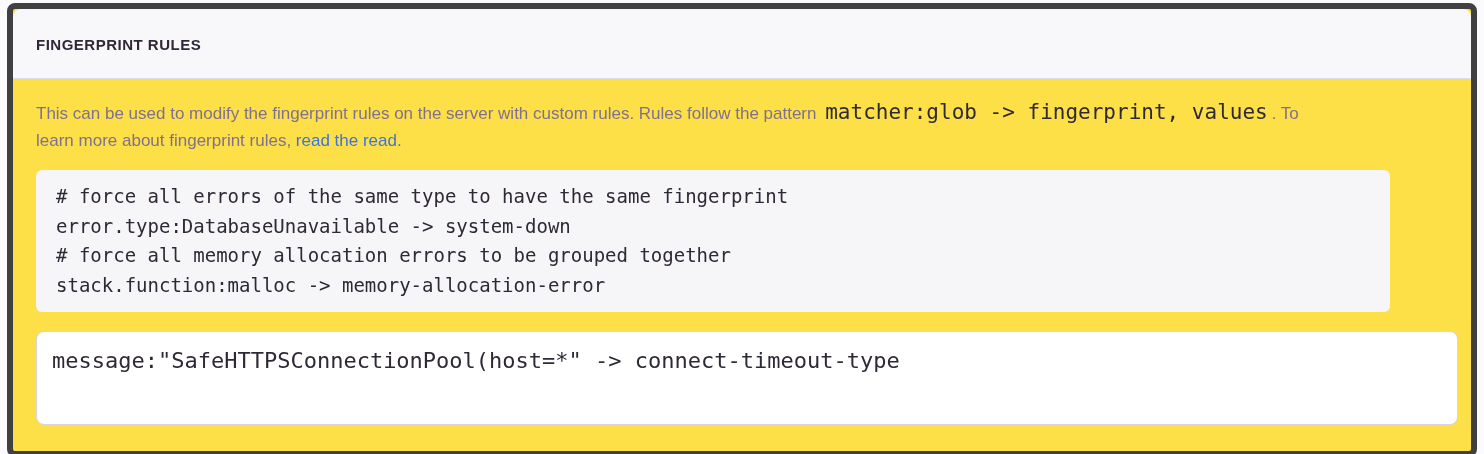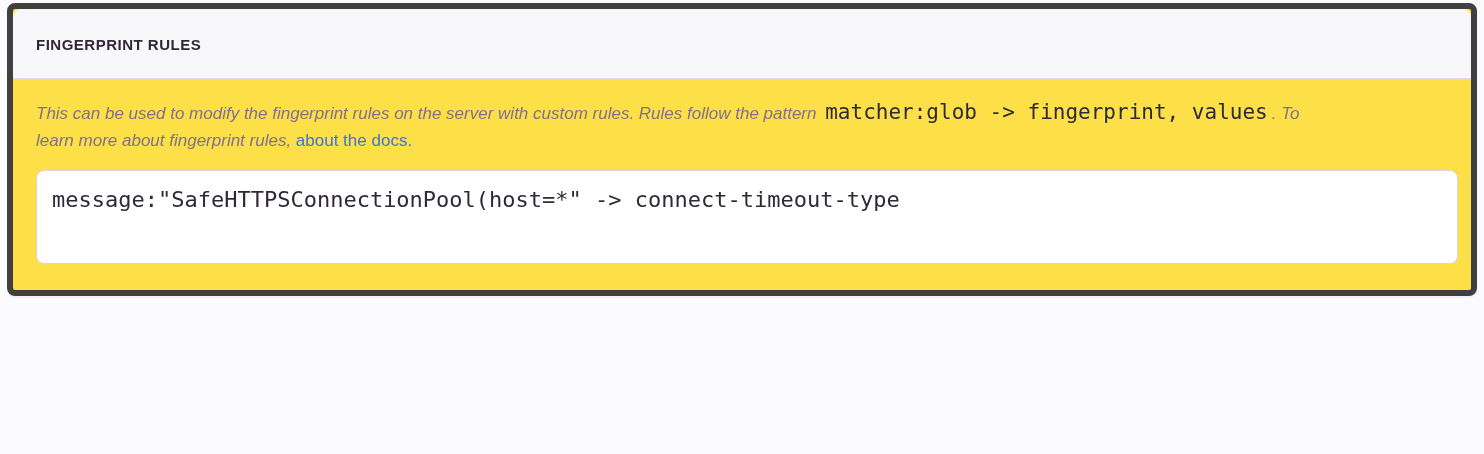--- a/index.html
+++ b/index.html
@@ -35,21 +35,21 @@
   .panel-body {
     padding: 20px 23px 26px 23px;
   }
   .field-description {
     margin: 0 0 16px 0;
     color: #80708f;
     font-size: 17px;
     line-height: 27px;
     max-width: 1422px;
   }
-  .desc-text { white-space: pre-wrap; font-style: italic; }
+  .desc-text { white-space: pre-wrap; }
   .inline-code {
     font-family: "DejaVu Sans Mono", monospace;
     font-size: 21px;
     color: #2f2936;
     padding: 0 4px;
     white-space: pre;
   }
   .docs-link {
     color: #3c74dd;
     text-decoration: none;
@@ -87,16 +87,20 @@
 </style>
 </head>
 <body>
 
 <div class="panel">
   <div class="panel-header">
     <div class="panel-title">FINGERPRINT RULES</div>
   </div>
   <div class="panel-body">
     <p class="field-description"><span class="desc-text">This can be used to modify the fingerprint rules on the server with custom rules. Rules follow the pattern </span><code class="inline-code">matcher:glob -&gt; fingerprint, values</code><span class="desc-text">. To
-learn more about fingerprint rules, </span><a class="docs-link">about the docs.</a></p>
+learn more about fingerprint rules, </span><a class="docs-link">read the read.</a></p>
+    <pre class="example-pre"># force all errors of the same type to have the same fingerprint
+error.type:DatabaseUnavailable -&gt; system-down
+# force all memory allocation errors to be grouped together
+stack.function:malloc -&gt; memory-allocation-error</pre>
     <textarea class="rules-textarea" spellcheck="false" style="">message:"SafeHTTPSConnectionPool(host=*" -&gt; connect-timeout-type</textarea>
   </div>
 </div>
 
 </body></html>

